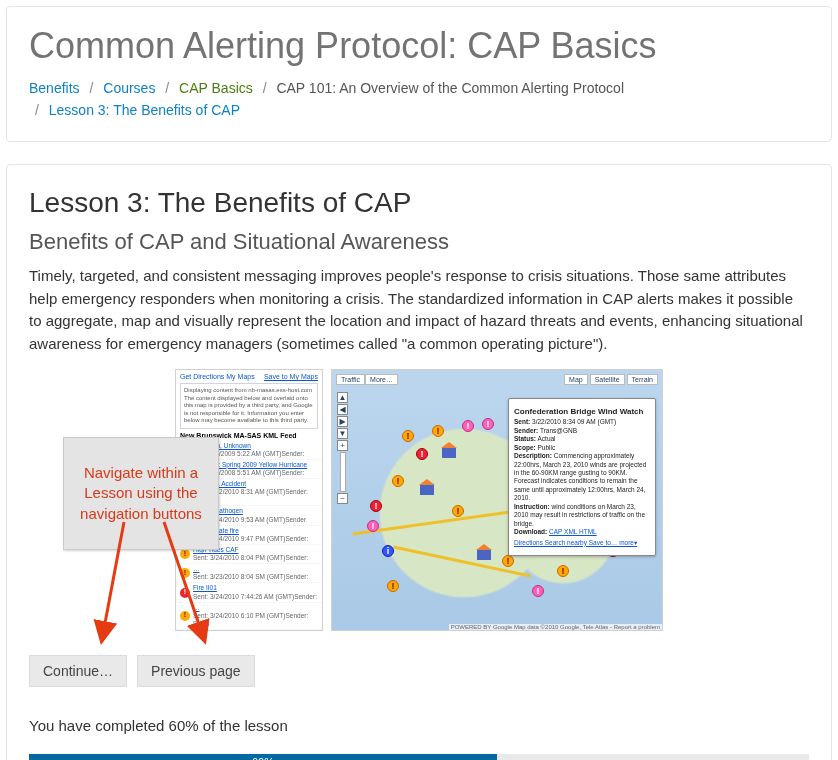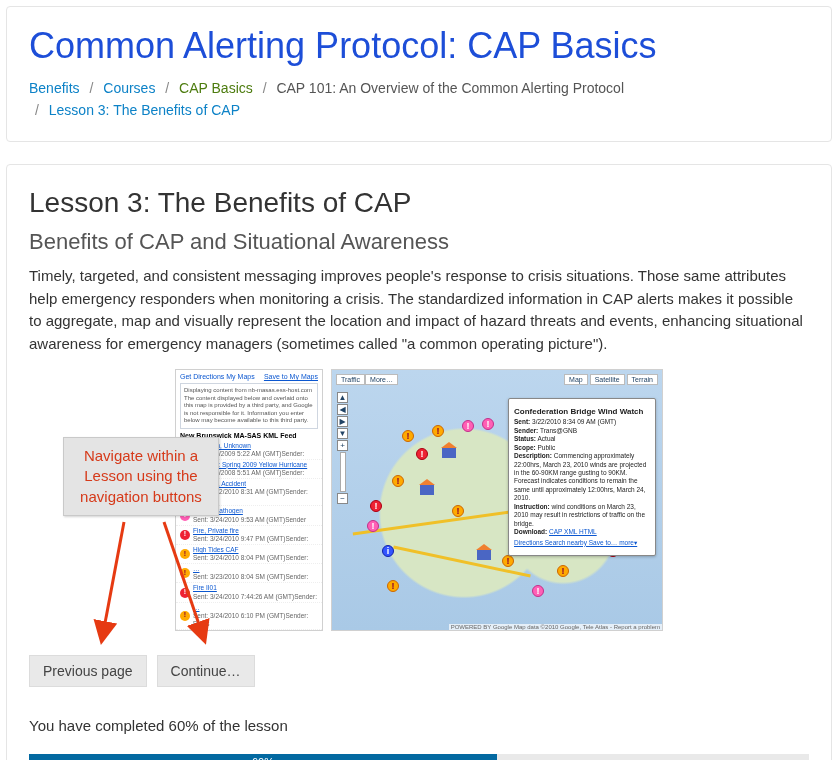--- a/index.html
+++ b/index.html
@@ -15,21 +15,21 @@
     border: 1px solid #e5e5e5;
     border-radius: 4px;
     padding: 18px 22px 20px 22px;
     margin-bottom: 22px;
     background: #fff;
   }
   .page-title {
     font-size: 36px;
     font-weight: 400;
     margin: 0 0 10px 0;
-    color: #1d4ed8;
+    color: #737373;
   }
   .breadcrumb {
     font-size: 14px;
     line-height: 22px;
   }
   .breadcrumb .sep {
     color: #888;
     padding: 0 6px;
   }
   .breadcrumb a {
@@ -186,21 +186,21 @@
     font-size:6px; color:#666; background:rgba(255,255,255,0.7);
     padding: 0 2px;
   }
   
   .callout-box {
     position:absolute;
     left: 34px; top: 70px;
     width: 156px;
     background: #e4e4e4;
     border: 1px solid #c9c9c9;
-    padding: 8px 12px;
+    padding: 25px 12px;
     text-align:center;
     font-size: 15px;
     color: #d63a1a;
     line-height: 1.35;
     box-shadow: 1px 1px 2px rgba(0,0,0,0.18);
   }
   .arrows-svg {
     position:absolute; left:0; top:0; pointer-events:none;
   }
   
@@ -385,21 +385,21 @@
         <marker id="ah" markerWidth="8" markerHeight="8" refX="6" refY="4" orient="auto">
           <path d="M0,0 L8,4 L0,8 Z" fill="#e63a12"></path>
         </marker>
       </defs>
       <line x1="95" y1="155" x2="73" y2="272" stroke="#e63a12" stroke-width="3" marker-end="url(#ah)"></line>
       <line x1="135" y1="155" x2="175" y2="272" stroke="#e63a12" stroke-width="3" marker-end="url(#ah)"></line>
     </svg>
   </div>
 
   <div class="nav-btns">
+    <button class="btn">Continue…</button>
     <button class="btn">Previous page</button>
-    <button class="btn">Continue…</button>
   </div>
 
   <div class="progress-label">You have completed 60% of the lesson</div>
   <div class="progress-outer">
     <div class="progress-inner" id="progress-inner" style="width: 60%;">60%</div>
   </div>
 </div>
 
 </body></html>

